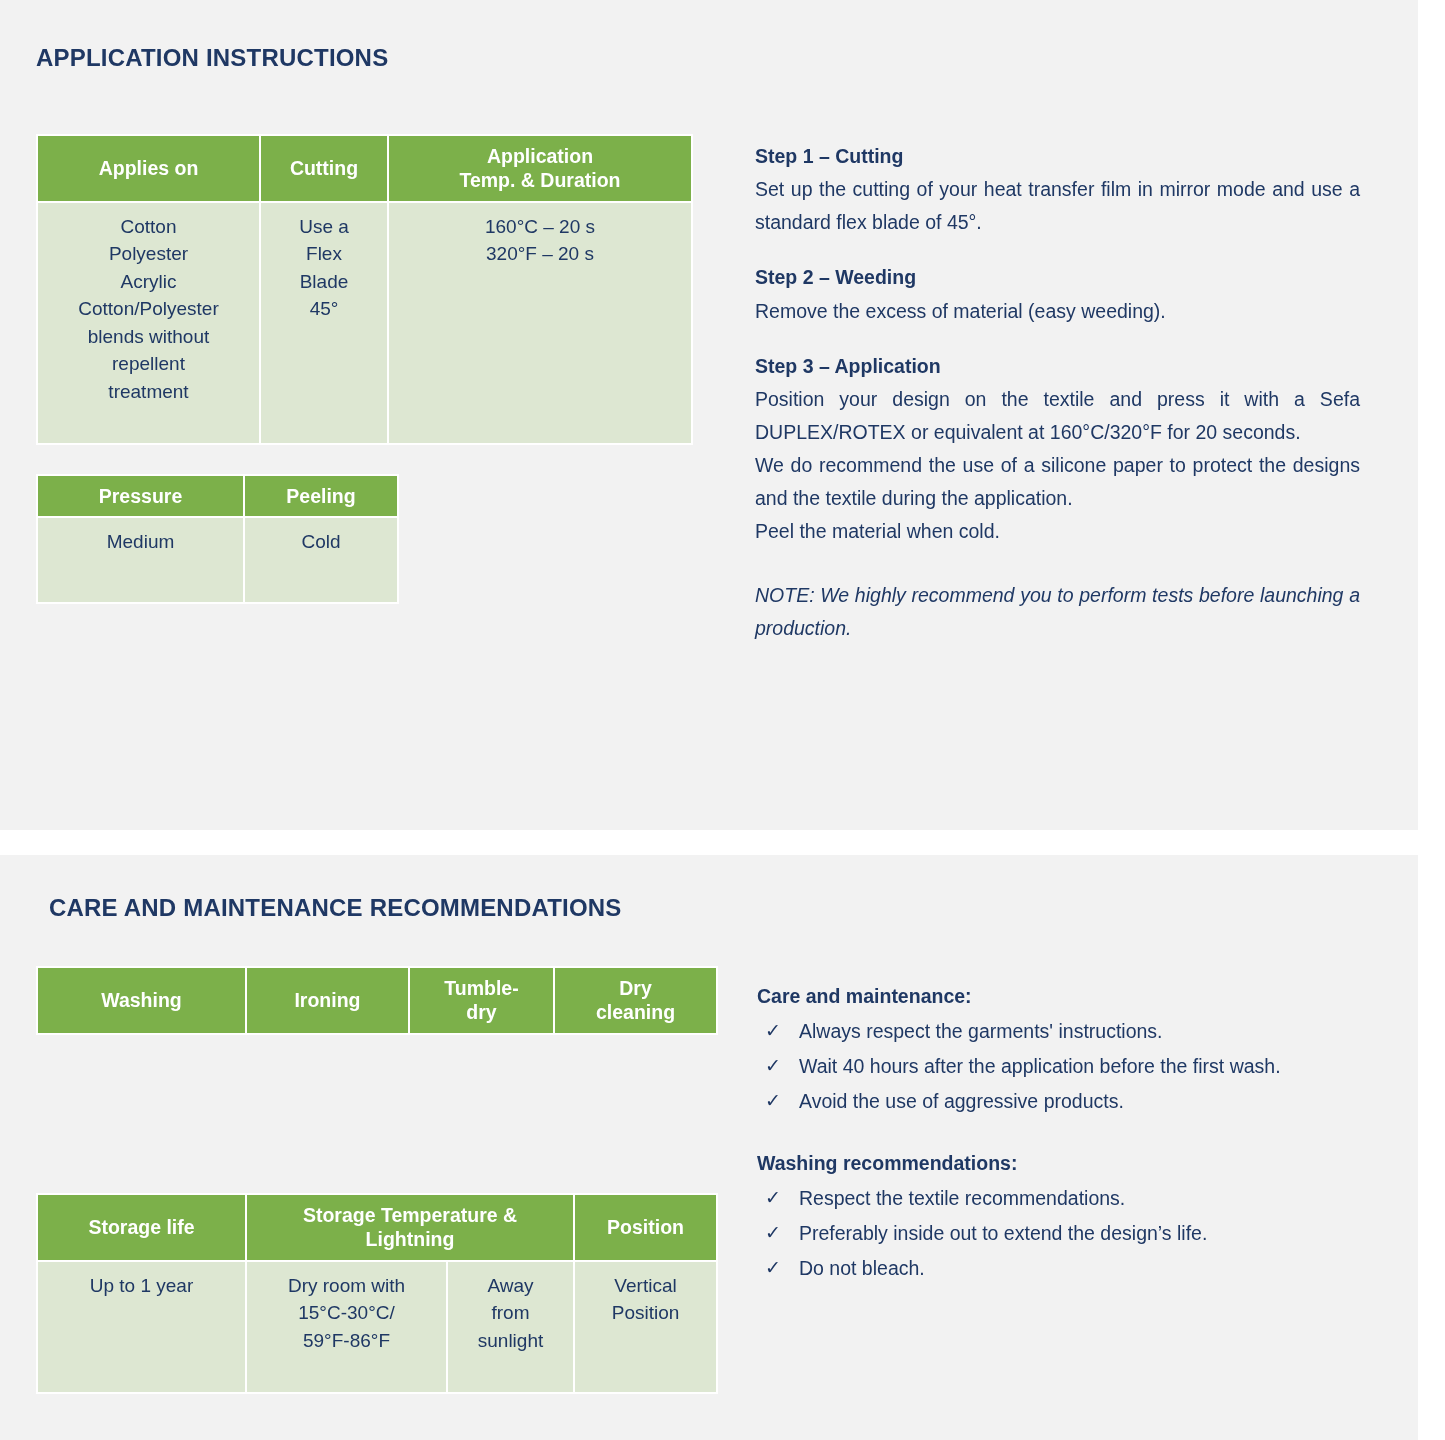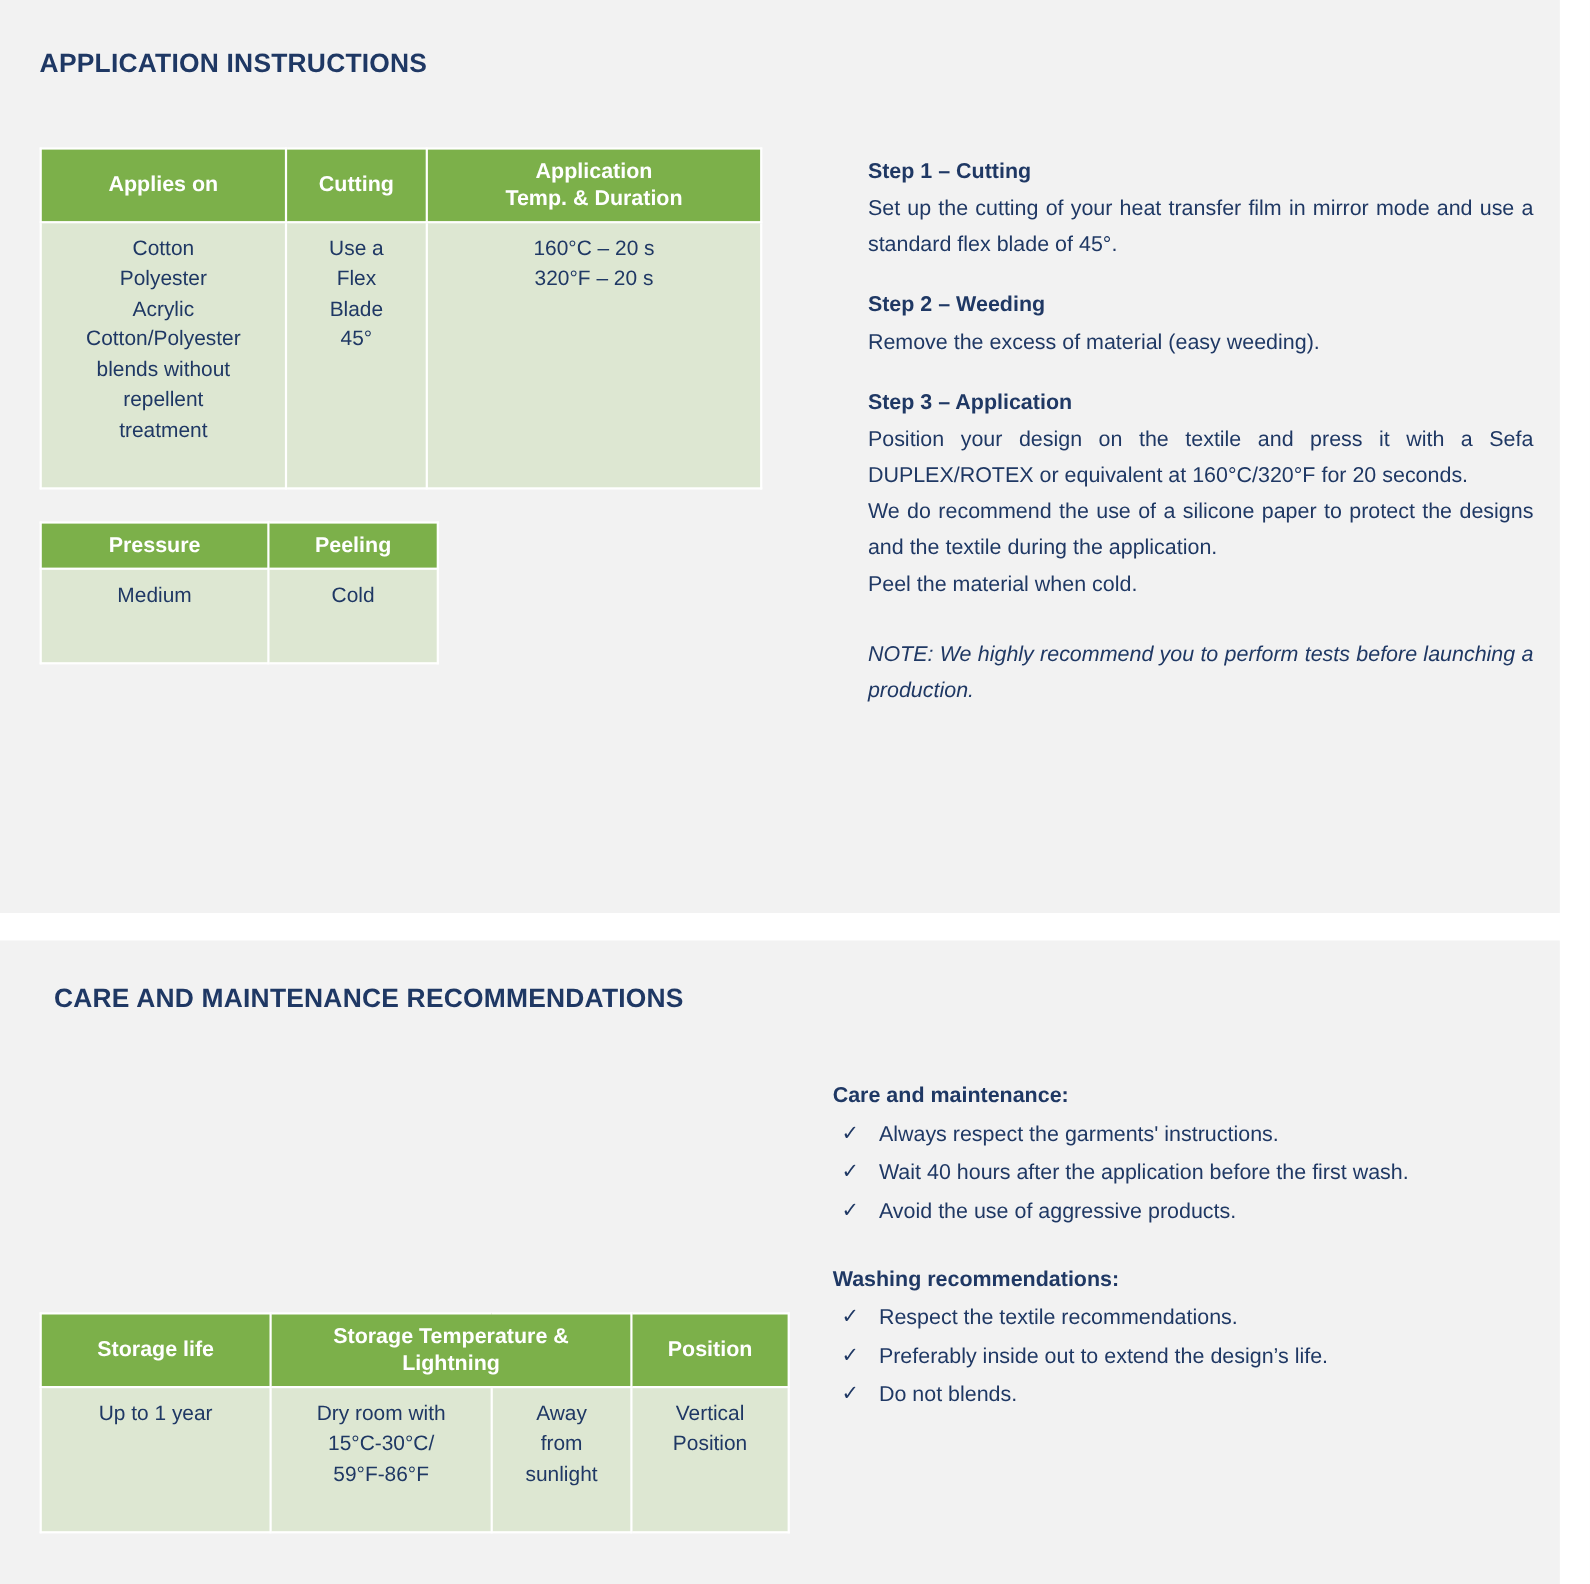--- a/index.html
+++ b/index.html
@@ -82,21 +82,21 @@
   
   .steps {
     position: absolute;
     left: 755px;
     width: 605px;
     font-size: 19.5px;
     line-height: 1.7;
     color: #1f3864;
     text-align: justify;
   }
-  #steps-application { top: 140px; margin-left: 34px; }
+  #steps-application { top: 140px; }
   #steps-care { top: 980px; left: 757px; width: 600px; }
   .step-head {
     font-weight: bold;
     margin-top: 22px;
   }
   .step-head:first-child { margin-top: 0; }
   .step-body { margin: 0; }
   .note {
     font-style: italic;
     margin-top: 30px;
@@ -205,20 +205,32 @@
   <div class="section-title" id="care-title">CARE AND MAINTENANCE RECOMMENDATIONS</div>
 
   <table class="tbl" id="tbl-care">
     <colgroup>
       <col style="width:209px">
         <col style="width:163px">
         <col style="width:145px">
         <col style="width:163px">
     </colgroup>
     <tbody>
+        <tr>
+      <th>Washing</th>
+      <th>Ironing</th>
+      <th>
+        <div>Tumble-</div>
+        <div>dry</div>
+      </th>
+      <th>
+        <div>Dry</div>
+        <div>cleaning</div>
+      </th>
+    </tr>
   </tbody>
     </table>
 
   <table class="tbl" id="tbl-storage">
     <colgroup>
       <col style="width:209px">
         <col style="width:201px">
         <col style="width:127px">
         <col style="width:143px">
     </colgroup>
@@ -267,18 +279,18 @@
       <li>
         <span class="tick">✓</span>
         <span>Respect the textile recommendations.</span>
       </li>
       <li>
         <span class="tick">✓</span>
         <span>Preferably inside out to extend the design’s life.</span>
       </li>
       <li>
         <span class="tick">✓</span>
-        <span>Do not blends.</span>
+        <span>Do not bleach.</span>
       </li>
     </ul>
   </div>
 
 </div>
 
 </body></html>

